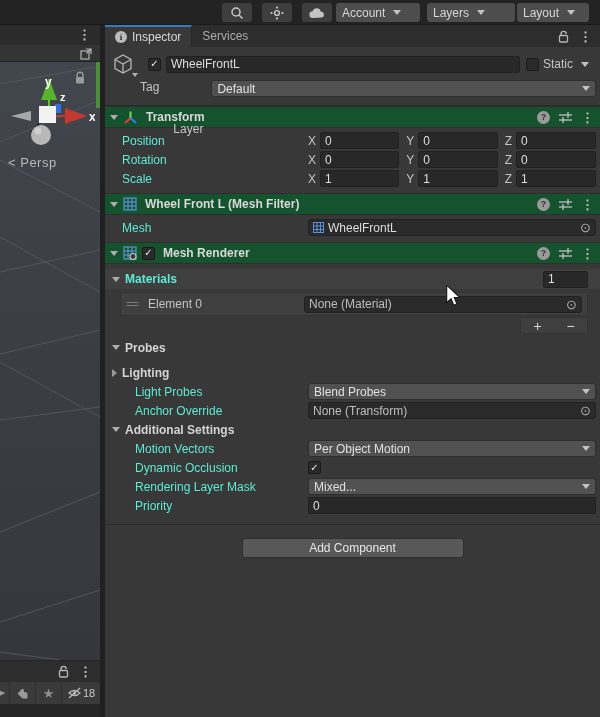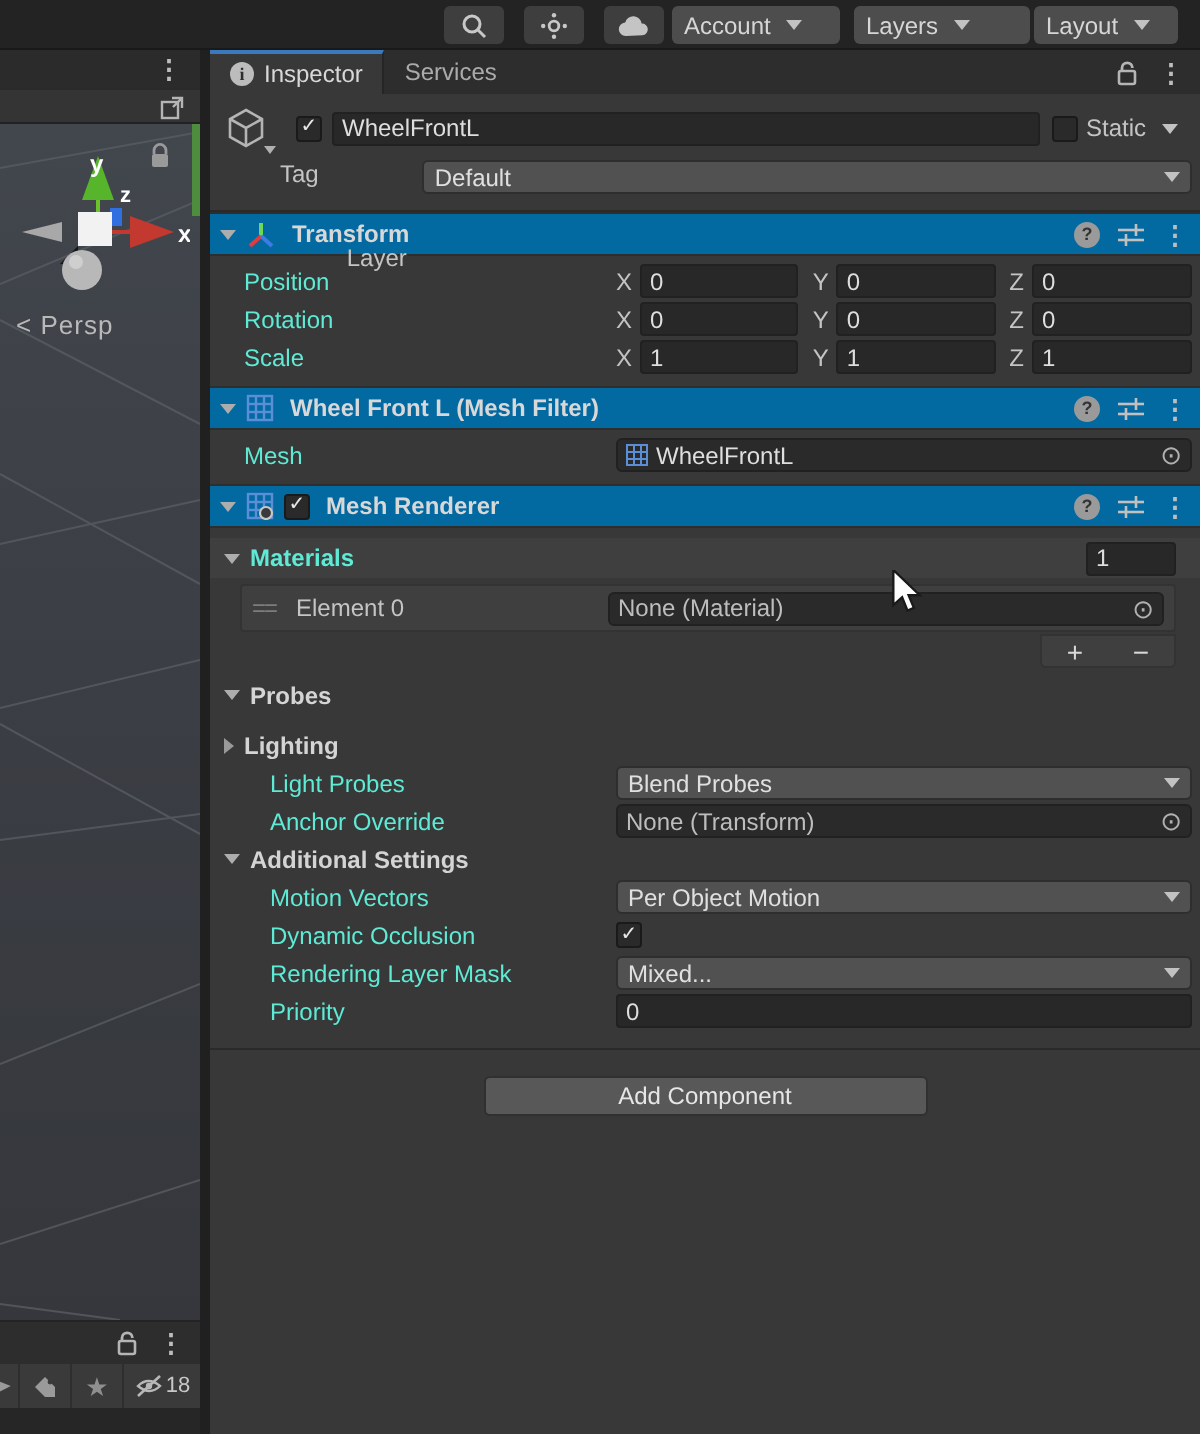--- a/index.html
+++ b/index.html
@@ -61,21 +61,21 @@
   .checkbox.empty { color:transparent; }
 
   .text-field { background:#282828; border:1px solid #212121; border-radius:2px; height:17px;
                 display:flex; align-items:center; padding:0 4px; color:#dedede; }
   .dropdown { background:#515151; border:1px solid #2e2e2e; border-radius:3px; height:17px;
               display:flex; align-items:center; padding:0 5px; color:#e0e0e0; }
   .obj-field { background:#2a2a2a; border:1px solid #212121; border-radius:3px; height:17px;
                display:flex; align-items:center; padding:0 4px; color:#bdbdbd; gap:4px; }
   .picker { margin-left:auto; color:#b0b0b0; font-size:13px; line-height:1; }
 
-  .comp-header { display:flex; align-items:center; height:22px; background:#0369a1;
+  .comp-header { display:flex; align-items:center; height:22px; background:#14532d;
                  border-top:1px solid #2e2e2e; border-bottom:1px solid #2e2e2e;
                  padding:0 6px 0 5px; gap:5px; }
   .comp-title { color:#d8d8d8; font-weight:bold; font-size:12px; margin-left:3px; }
   .spacer { flex:1; }
   .hdr-icons { display:flex; align-items:center; gap:9px; }
   .help-icon { width:13px; height:13px; border-radius:50%; background:#9a9a9a; color:#333;
                font-size:9px; font-weight:bold; display:flex; align-items:center; justify-content:center; }
 
   .fold { width:0; height:0; flex:none; }
   .fold.open { border-left:4px solid transparent; border-right:4px solid transparent; border-top:5px solid #adadad; }

